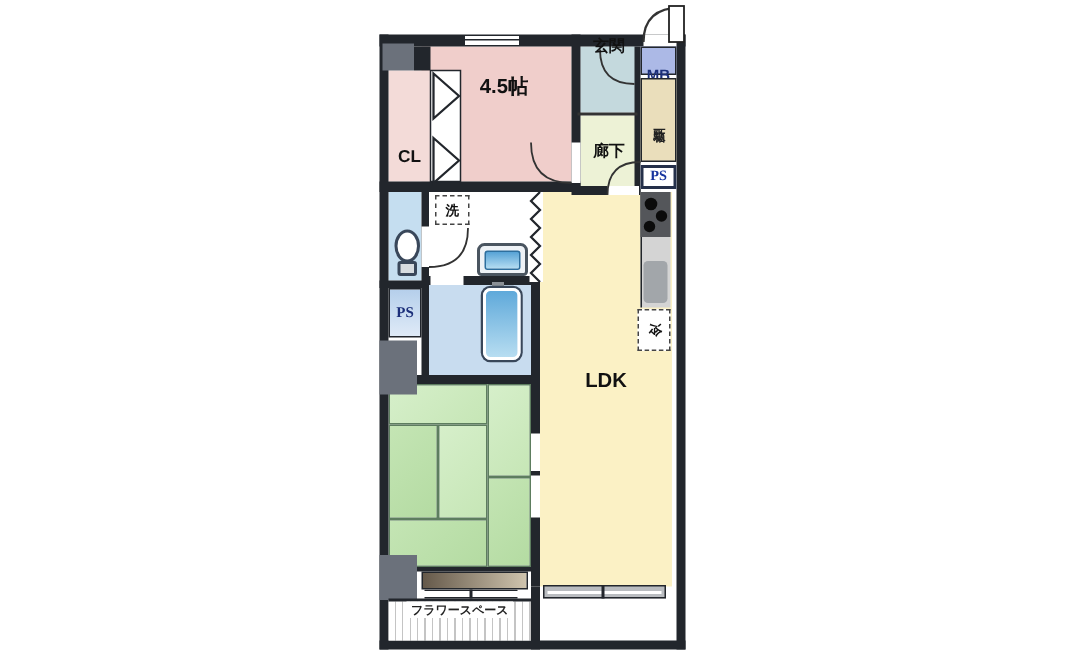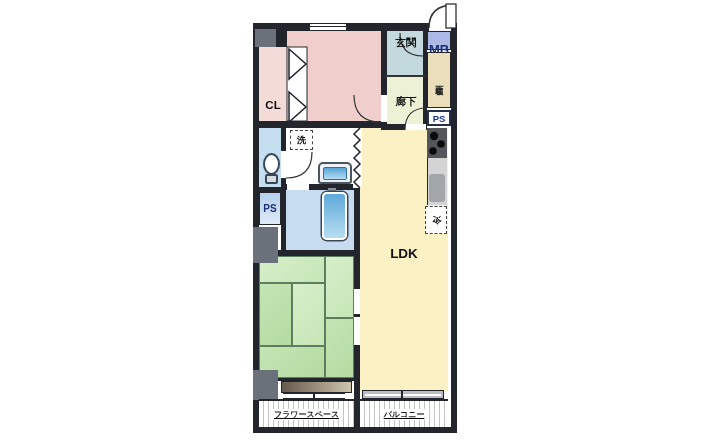--- a/index.html
+++ b/index.html
@@ -17,25 +17,25 @@
   .room-washroom{background:#ffffff;}
   .room-toilet{background:#c5def0;}
   .room-bath{background:#c8dcef;}
   .room-ldk{background:#fbf1c5;}
   .mat-a{background:linear-gradient(135deg,#d6efca,#c6e6b6);}
   .mat-b{background:linear-gradient(135deg,#c4e5b4,#b4dba2);}
   .mat{border:1px solid #5d7d5f;}
   .mb-box{background:#acb9e6;border:1px solid #22262c;}
   .geta-box{background:#eadebb;border:1px solid #22262c;}
   .ps-box{background:#fff;border:2px solid #25304a;color:#16339e;font-weight:bold;
-          display:flex;align-items:center;justify-content:center;}
+          display:flex;align-items:center;justify-content:center;font-family:Liberation Serif, serif;}
   .ps-left{background:linear-gradient(180deg,#b5cfeb,#dfeaf7);border:1px solid #22262c;color:#1c2f7a;}
   .dash-box{background:#fff;border:1px dashed #444;display:flex;align-items:center;justify-content:center;}
   .hatch{background:repeating-linear-gradient(90deg,#ffffff 0 4px,#c4c4c4 4px 5px);border-top:2px solid #22262c;
-         display:flex;align-items:center;justify-content:center;text-decoration:underline;}
+         display:flex;align-items:flex-start;justify-content:center;}
   .hatch span{background:#fff;padding:0 3px;font-weight:bold;font-size:8px;color:#222;}
   .counter{background:#d4d4d4;border-left:1px solid #22262c;}
   .stove{background:#54565a;}
   .sink{background:#a2a6aa;border-radius:3px;}
   .sill{background:#b9bcc0;border:1px solid #22262c;}
   .sill .mid{position:absolute;left:2px;right:2px;top:3px;height:2px;background:#fff;}
   .wood{background:linear-gradient(90deg,#65594a,#cfc4ae);border:1px solid #22262c;}
   .winstrip{background:#fff;border-top:1px solid #22262c;border-bottom:1px solid #22262c;}
   .vtext{writing-mode:vertical-rl;text-orientation:upright;letter-spacing:1px;}
   .flex-c{display:flex;align-items:center;justify-content:center;}
@@ -94,21 +94,21 @@
   <div class="abs" style="left:354px;top:314px;width:6px;height:3px;background:#22262c;"></div>
   <div class="abs" style="left:354px;top:345px;width:6px;height:3px;background:#22262c;"></div>
 
   <div class="abs gap" style="left:353px;top:128px;width:9px;height:60px;"></div>
 
   <div class="abs pillar" style="left:255px;top:29px;width:21px;height:18px;"></div>
   <div class="abs pillar" style="left:253px;top:227px;width:25px;height:36px;"></div>
   <div class="abs pillar" style="left:253px;top:370px;width:25px;height:30px;"></div>
 
   <div class="abs mb-box flex-c" style="left:427px;top:31px;width:24px;height:19px;">
-    <span class="lbl" style="font-size:13px;color:#1c2f7a;margin-top:20px;">MB</span>
+    <span class="lbl" style="font-size:10px;color:#1c2f7a;margin-top:20px;">MB</span>
   </div>
   <div class="abs geta-box flex-c" style="left:427px;top:52px;width:24px;height:56px;">
     <span class="lbl vtext" style="font-size:8px;font-weight:bold;color:#222;">下駄箱</span>
   </div>
   <div class="abs ps-box" style="left:427px;top:110px;width:24px;height:16px;font-size:9.5px;">
     <span>PS</span>
   </div>
   <div class="abs ps-box ps-left" style="left:259px;top:192px;width:22px;height:33px;font-size:10px;">
     <span>PS</span>
   </div>
@@ -138,23 +138,20 @@
   <div class="abs winstrip" style="left:283px;top:393px;width:62px;height:6px;"></div>
   <div class="abs" style="left:313px;top:393px;width:2px;height:6px;background:#22262c;"></div>
   <div class="abs sill" style="left:362px;top:390px;width:82px;height:9px;">
     <div class="mid"></div>
   </div>
   <div class="abs" style="left:401px;top:390px;width:2px;height:9px;background:#22262c;"></div>
 
   <div class="abs hatch" style="left:259px;top:399px;width:95px;height:28px;">
     <span>フラワースペース</span>
   </div>
-  <div class="abs hatch" style="left:360px;top:399px;width:88px;height:28px;">
-    <span>バルコニー</span>
-  </div>
 
   <svg width="720" height="446" viewBox="0 0 720 446">
 
     <path d="M429,28 Q429,5 454,5" fill="none" stroke="#333" stroke-width="1.5"></path>
     <rect x="446" y="4" width="10" height="24" fill="#fff" stroke="#222" stroke-width="1.2"></rect>
 
     <path d="M400,33 Q400,56 423,56" fill="none" stroke="#333" stroke-width="1.2"></path>
 
     <path d="M354,95 Q354,122 381,122" fill="none" stroke="#333" stroke-width="1.2"></path>
 
@@ -167,25 +164,26 @@
     <rect x="287" y="47" width="20" height="74" fill="#fff" stroke="#22262c" stroke-width="1"></rect>
     <polygon points="289,49 306,64 289,79" fill="#fff" stroke="#22262c" stroke-width="1.5"></polygon>
     <polygon points="289,92 306,107 289,122" fill="#fff" stroke="#22262c" stroke-width="1.5"></polygon>
 
     <circle cx="434" cy="136" r="4.2" fill="#0b0b0b"></circle>
     <circle cx="441" cy="144" r="3.8" fill="#0b0b0b"></circle>
     <circle cx="433" cy="151" r="3.8" fill="#0b0b0b"></circle>
   </svg>
 
   <div class="abs lbl" style="left:291px;top:50px;width:90px;font-size:13.5px;">
+    <div>4.5帖</div>
   </div>
   <div class="abs lbl" style="left:259px;top:99px;width:28px;font-size:11.5px;">
     <span>CL</span>
   </div>
-  <div class="abs lbl" style="left:387px;top:36px;width:38px;font-size:10.5px;">
+  <div class="abs lbl" style="left:387px;top:25px;width:38px;font-size:10.5px;">
     <span>玄関</span>
   </div>
   <div class="abs lbl" style="left:388px;top:95px;width:36px;font-size:10.5px;">
     <span>廊下</span>
   </div>
   <div class="abs lbl" style="left:360px;top:246px;width:88px;font-size:13.5px;">
     <div>LDK</div>
   </div>
 
 </div>

